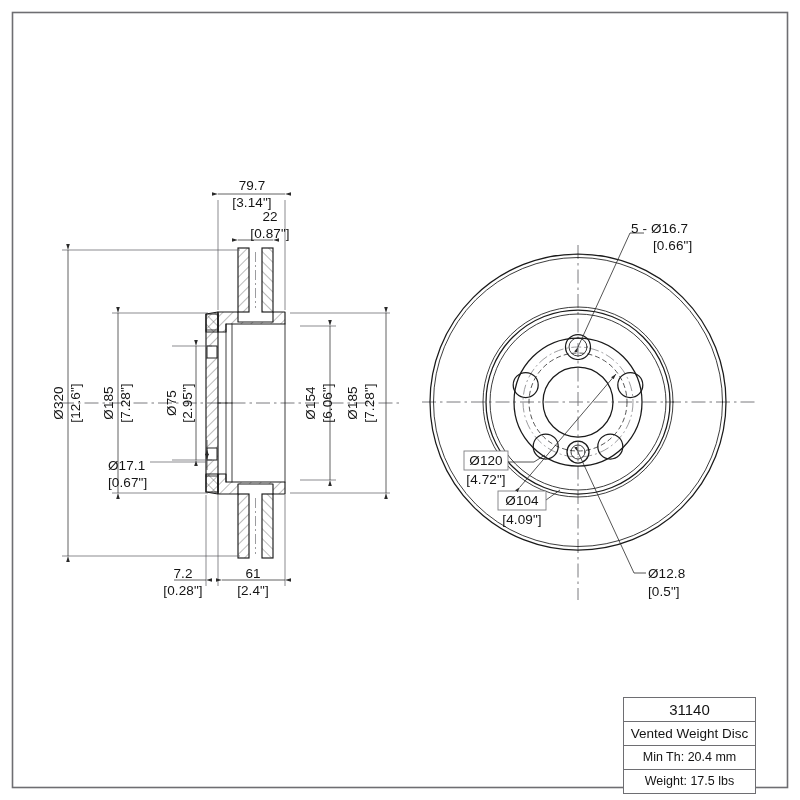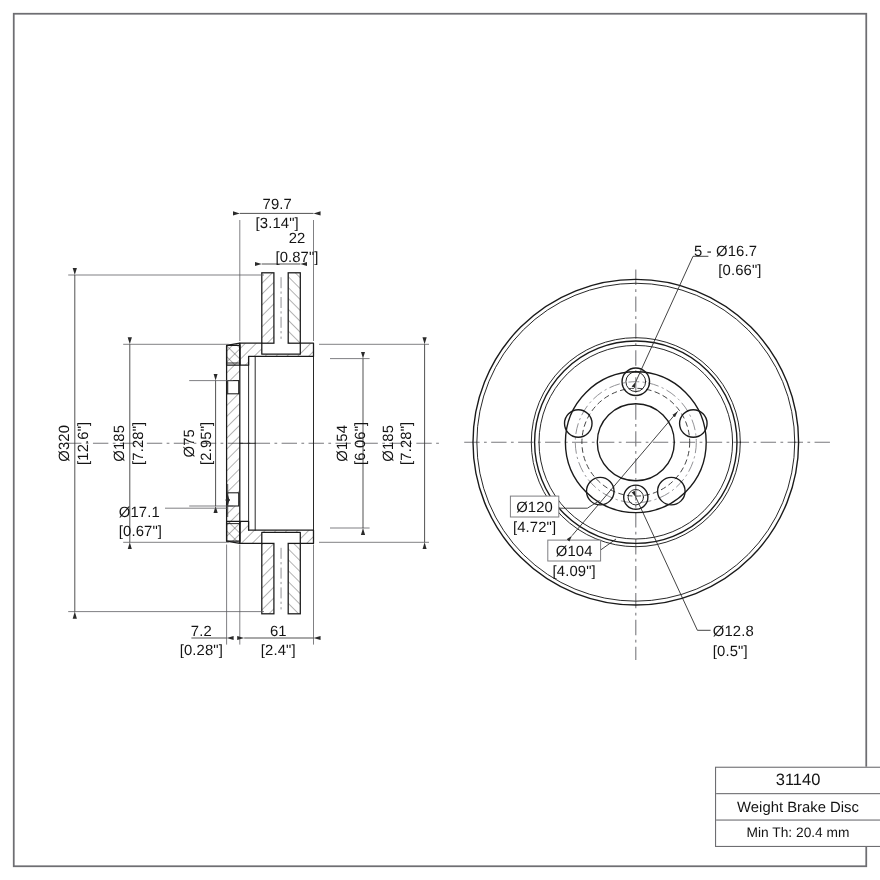--- a/index.html
+++ b/index.html
@@ -89,23 +89,23 @@
   }
   .dimtext.mid { text-anchor: middle; }
   .labelbox {
     fill: #ffffff;
     stroke: #7d7d81;
     stroke-width: 0.9;
   }
   
   #title-block {
     position: absolute;
-    left: 650px;
+    left: 623px;
     top: 697px;
-    width: 151px;
+    width: 133px;
     border: 1px solid #6e6e72;
     background: #ffffff;
     box-sizing: border-box;
   }
   #title-block .tb-row {
     border-bottom: 1px solid #6e6e72;
     height: 23px;
     line-height: 23px;
     text-align: center;
     color: #141414;
@@ -310,17 +310,18 @@
       <line class="leader" x1="634" y1="573" x2="646" y2="573"></line>
       <text class="dimtext" x="648" y="578">Ø12.8</text>
       <text class="dimtext" x="648" y="596">[0.5"]</text>
 
       <line class="leader" x1="520" y1="487" x2="616" y2="374" marker-start="url(#arrowTip)" marker-end="url(#arrowTip)"></line>
     </g>
   </svg>
 
   <div id="title-block">
     <div class="tb-row tb-part">31140</div>
-    <div class="tb-row tb-desc">Weight Brake Disc</div>
+    <div class="tb-row tb-desc">Vented Weight Disc</div>
     <div class="tb-row tb-spec">Min Th: 20.4 mm</div>
+    <div class="tb-row tb-spec">Weight: 17.5 lbs</div>
   </div>
 
 </div>
 
 </body></html>

